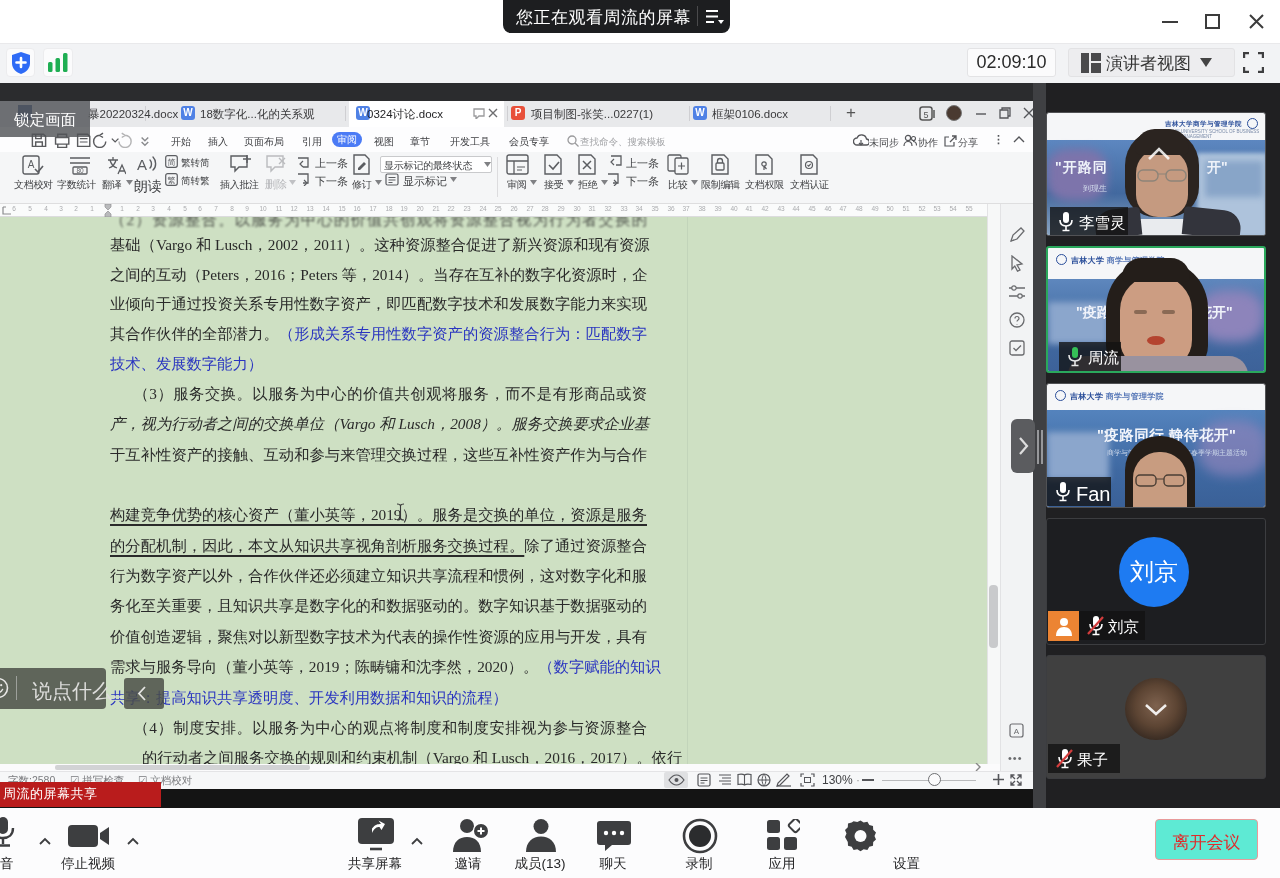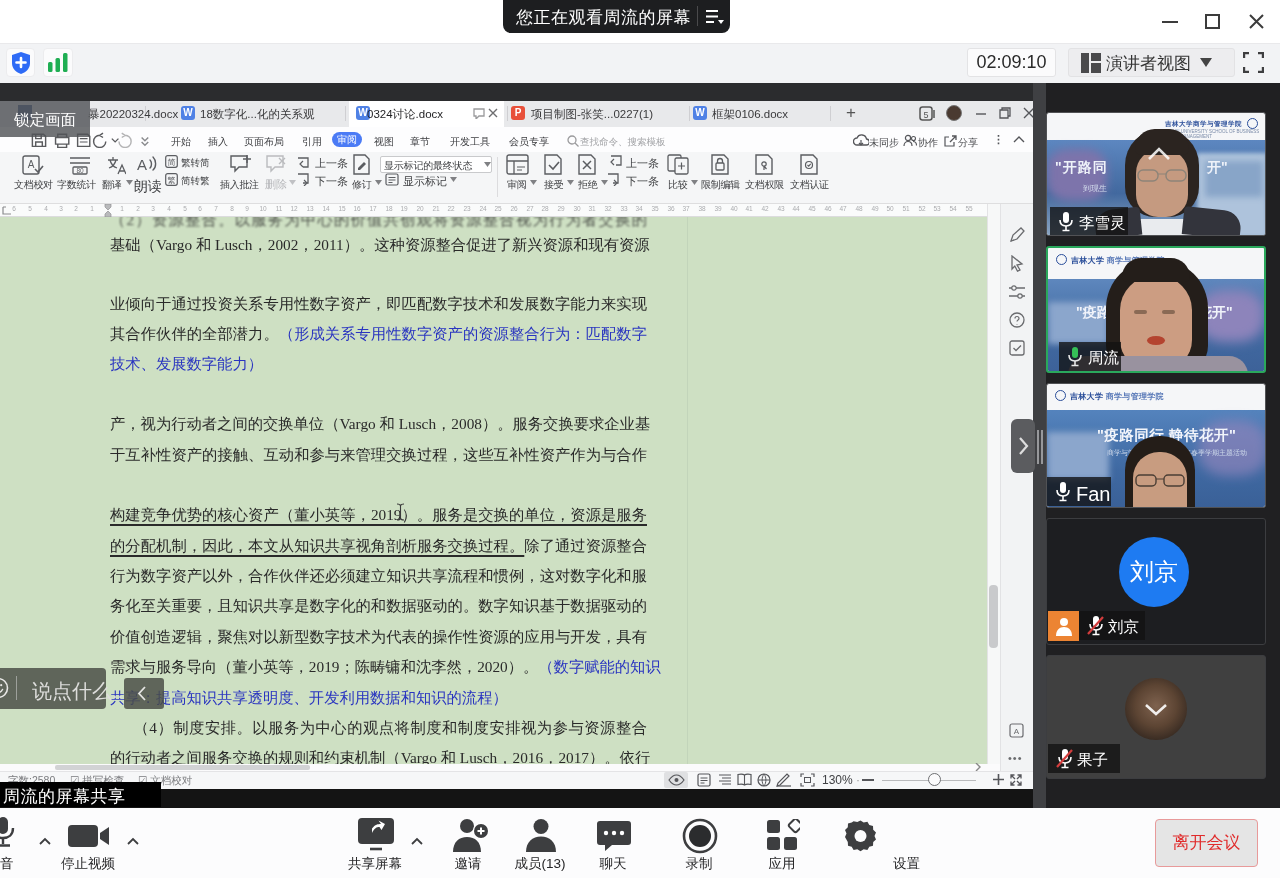--- a/index.html
+++ b/index.html
@@ -375,34 +375,36 @@
       <style>
  .dl{position:absolute;left:110px;width:537px;height:26px;font-size:15.3px;color:#2a2a2a;font-weight:500;white-space:nowrap;
      font-family:"Liberation Serif",serif;text-align:justify;text-align-last:justify;}
  .dl.noj{text-align-last:left;}
  .dl b1{color:#2a35c0;font-style:normal;}
  .dl u{text-decoration-thickness:1.5px;text-underline-offset:4px;}
  .dl ind{display:inline-block;width:23px;}
 </style>
 <div class="dl " style="top:-7px;filter:blur(1.3px);opacity:0.8;">（2）资源整合。以服务为中心的价值共创观将资源整合视为行为者交换的</div>
 <div class="dl " style="top:18px;">基础（Vargo 和 Lusch，2002，2011）。这种资源整合促进了新兴资源和现有资源</div>
+<div class="dl " style="top:48px;">之间的互动（Peters，2016；Peters 等，2014）。当存在互补的数字化资源时，企</div>
 <div class="dl " style="top:77px;">业倾向于通过投资关系专用性数字资产，即匹配数字技术和发展数字能力来实现</div>
 <div class="dl " style="top:107px;">其合作伙伴的全部潜力。<b1>（形成关系专用性数字资产的资源整合行为：匹配数字</b1></div>
 <div class="dl noj" style="top:137px;"><b1>技术、发展数字能力）</b1></div>
-<div class="dl " style="top:197px;">产，视为行动者之间的交换单位（Vargo 和 Lusch，2008）。服务交换要求企业基</div>
+<div class="dl " style="top:167px;"><ind></ind>（3）服务交换。以服务为中心的价值共创观将服务，而不是有形商品或资</div>
+<div class="dl " style="top:197px;font-style:italic;">产，视为行动者之间的交换单位（Vargo 和 Lusch，2008）。服务交换要求企业基</div>
 <div class="dl " style="top:228px;">于互补性资产的接触、互动和参与来管理交换过程，这些互补性资产作为与合作</div>
 <div class="dl " style="top:288px;"><u>构建竞争优势的核心资产（董小英等，2019）。服务是交换的单位，资源是服务</u></div>
 <div class="dl " style="top:319px;"><u>的分配机制，因此，本文从知识共享视角剖析服务交换过程。</u>除了通过资源整合</div>
 <div class="dl " style="top:349px;">行为数字资产以外，合作伙伴还必须建立知识共享流程和惯例，这对数字化和服</div>
 <div class="dl " style="top:379px;">务化至关重要，且知识共享是数字化的和数据驱动的。数字知识基于数据驱动的</div>
 <div class="dl " style="top:410px;">价值创造逻辑，聚焦对以新型数字技术为代表的操作性资源的应用与开发，具有</div>
 <div class="dl " style="top:440px;">需求与服务导向（董小英等，2019；陈畴镛和沈李然，2020）。<b1>（数字赋能的知识</b1></div>
 <div class="dl noj" style="top:471px;"><b1>共享：提高知识共享透明度、开发利用数据和知识的流程）</b1></div>
 <div class="dl " style="top:501px;"><ind></ind>（4）制度安排。以服务为中心的观点将制度和制度安排视为参与资源整合</div>
-<div class="dl " style="top:531px;">的行动者之间服务交换的规则和约束机制（Vargo 和 Lusch，2016，2017）。依行</div>
+<div class="dl " style="top:531px;margin-left:32px;">的行动者之间服务交换的规则和约束机制（Vargo 和 Lusch，2016，2017）。依行</div>
 <div class="a" style="left:687px;top:0;width:1px;height:547px;background:#c2d4ba"></div>
 <svg class="a" style="left:396px;top:286px" width="9" height="18" viewBox="0 0 9 18">
         <path d="M1 1c2 0 3.5 0.5 3.5 2v12c0 1.5 1.5 2 3.5 2M8 1C6 1 4.5 1.5 4.5 3v12c0 1.5-1.5 2-3.5 2" stroke="#3a3a3a" stroke-width="1.1" fill="none"></path>
       </svg>
     </div>
 
 <div class="a" style="left:987px;top:204px;width:13px;height:567px;background:#f7f8f8;border-left:1px solid #e3e3e5;box-sizing:border-box"></div>
 <div class="a" style="left:989px;top:585px;width:9px;height:63px;background:#c9cacc;border-radius:4px"></div>
 
 <div class="a" style="left:0;top:764px;width:1000px;height:7px;background:#fbfbfc"></div>
@@ -501,21 +503,21 @@
   </svg>
   <div class="a" style="left:16px;top:8px;width:1px;height:24px;background:rgba(220,220,220,0.5)"></div>
   <span class="a" style="left:32px;top:10px;font-size:20px;color:#dddddb;white-space:nowrap">说点什么...</span>
 </div>
 <div class="a" style="left:124px;top:678px;width:40px;height:31px;background:rgba(72,76,68,0.83);border-radius:3px;">
   <svg class="a" style="left:13px;top:8px" width="10" height="15" viewBox="0 0 10 15">
         <path d="M8 1L2 7.5 8 14" fill="none" stroke="#e4e4e2" stroke-width="1.8"></path>
       </svg>
 </div>
 
-<div class="a" style="left:0;top:782px;width:161px;height:25px;background:#000000;color:#fff;font-size:17px;">
+<div class="a" style="left:0;top:782px;width:161px;height:25px;background:#b91c1c;color:#fff;font-size:13px;">
       <span class="a" style="left:3px;top:3px;letter-spacing:0.5px">周流的屏幕共享</span>
     </div>
 
 <div class="a" style="left:1033px;top:83px;width:247px;height:725px;background:#202022"></div>
 
 <div class="a" style="left:1033px;top:83px;width:13px;height:725px;background:#3f4043"></div>
 <div class="a" style="left:1037px;top:430px;width:1.5px;height:34px;background:#97989b"></div>
 <div class="a" style="left:1041px;top:430px;width:1.5px;height:34px;background:#97989b"></div>
 
 <div class="a" style="left:1011px;top:419px;width:24px;height:54px;background:#5b5c5f;border-radius:6px">
@@ -695,15 +697,15 @@
         <rect x="18" y="18" width="13" height="13" rx="2.5" fill="#3d3e40"></rect>
         <rect x="24.2" y="1.2" width="10.5" height="10.5" rx="2" fill="none" stroke="#3d3e40" stroke-width="2" transform="rotate(45 29.5 6.5)"></rect>
       </svg>
 <div class="a" style="left:722px;top:855px;width:120px;text-align:center;font-size:13.5px;color:#252527">应用</div>
 <svg class="a" style="left:844px;top:819px" width="33" height="33" viewBox="0 0 33 33">
         <path d="M16.5 0l3.2 2 3.7-0.8 1.9 3.3 3.7 1 0.2 3.8 2.8 2.6-1.5 3.5 1.5 3.5-2.8 2.6-0.2 3.8-3.7 1-1.9 3.3-3.7-0.8-3.2 2-3.2-2-3.7 0.8-1.9-3.3-3.7-1-0.2-3.8L1 16.4l1.5-3.5L1 9.4l2.8-2.6L4 3l3.7-1L9.6 0.7l3.7 0.8z" fill="#3d3e40" transform="translate(0,1.5)"></path>
         <circle cx="16.5" cy="17" r="6" fill="#fcfcfd"></circle>
       </svg>
 <div class="a" style="left:800px;top:855px;width:120px;text-align:right;font-size:13.5px;color:#252527">设置</div>
     </div>
-<div class="a" style="left:1155px;top:819px;width:103px;height:48px;border:1px solid #e89a9a;border-radius:4px;box-sizing:border-box;text-align:center;line-height:46px;font-size:17px;color:#e02b2b;background:#e5e5e5">离开会议</div>
+<div class="a" style="left:1155px;top:819px;width:103px;height:41px;border:1px solid #e89a9a;border-radius:4px;box-sizing:border-box;text-align:center;line-height:46px;font-size:17px;color:#e02b2b;background:#5eead4">离开会议</div>
 
 </div>
 
 </body></html>

